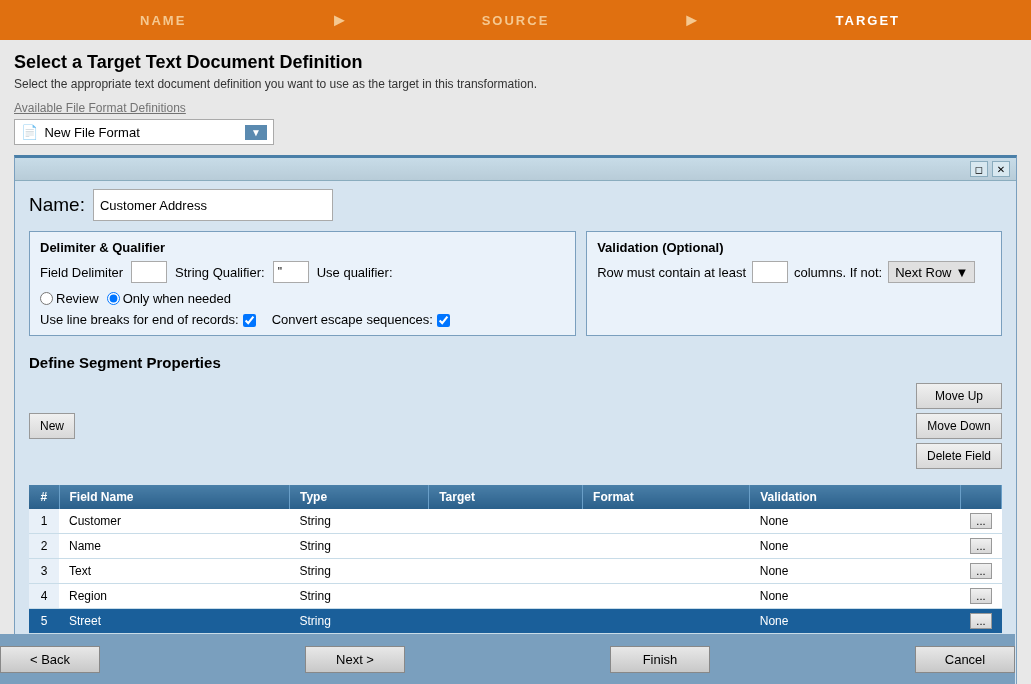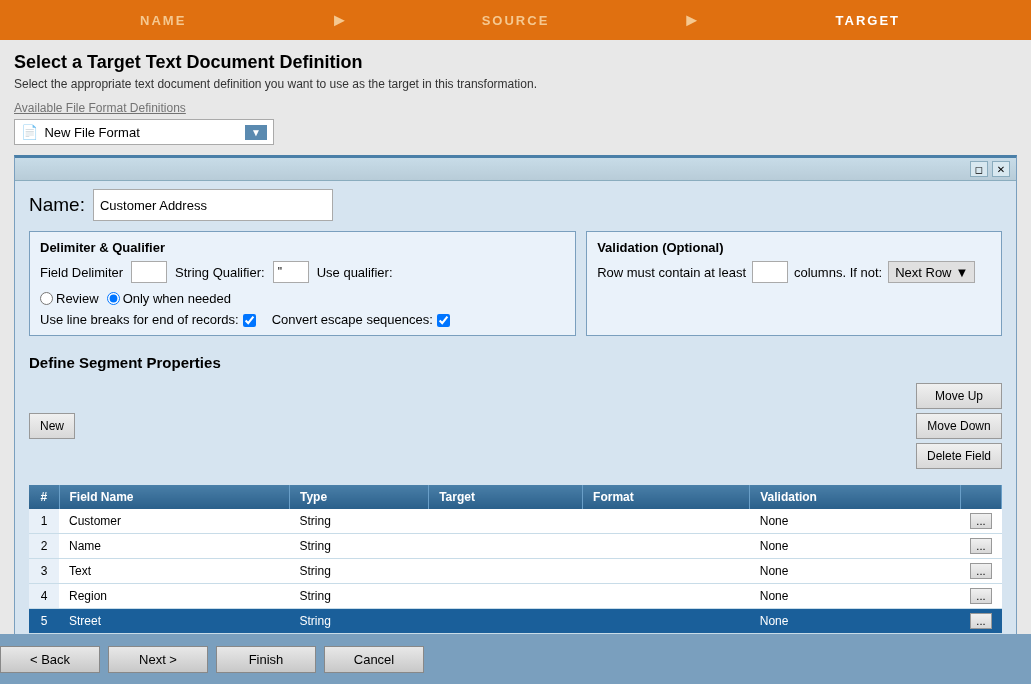--- a/index.html
+++ b/index.html
@@ -291,26 +291,26 @@
       font-size: 12px;
       margin: 4px 14px;
     }
 
     
     .footer {
       background: #7a9fbe;
       height: 50px;
       display: flex;
       align-items: center;
-      justify-content: flex-start;
+      justify-content: space-between;
       gap: 8px;
       position: absolute;
       bottom: 0;
       left: 0;
-      right: 0;
+      right: 16px;
     }
     .footer-btn {
       background: linear-gradient(to bottom, #e8e8e8, #c8c8c8);
       border: 1px solid #888;
       padding: 5px 24px;
       cursor: pointer;
       font-size: 13px;
       min-width: 100px;
       text-align: center;
     }

